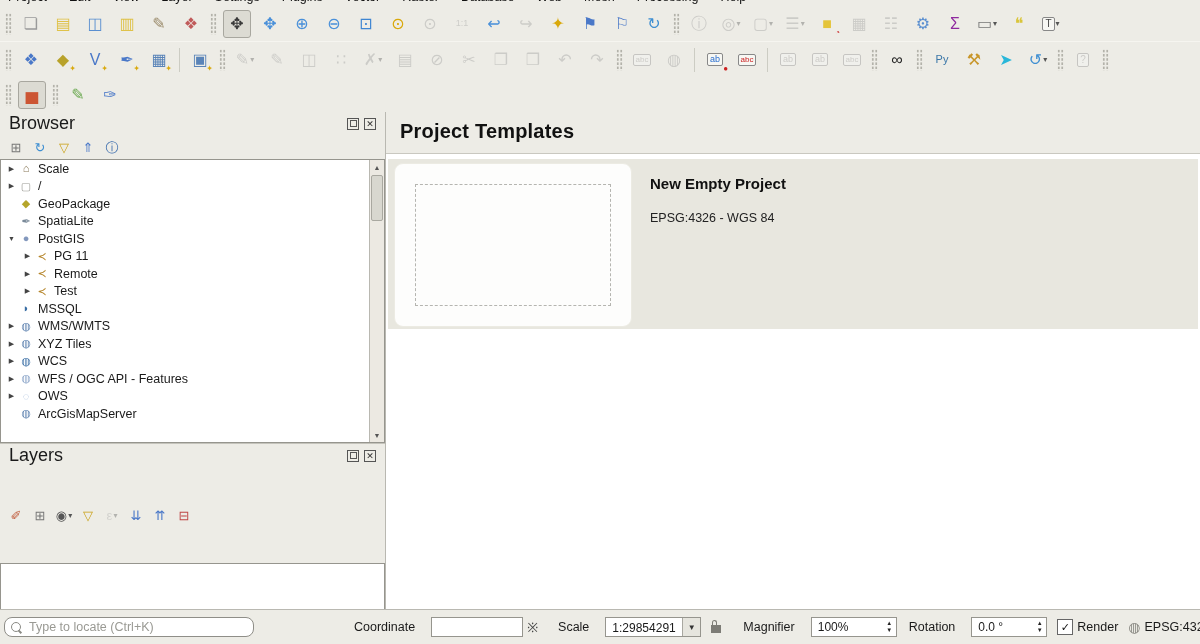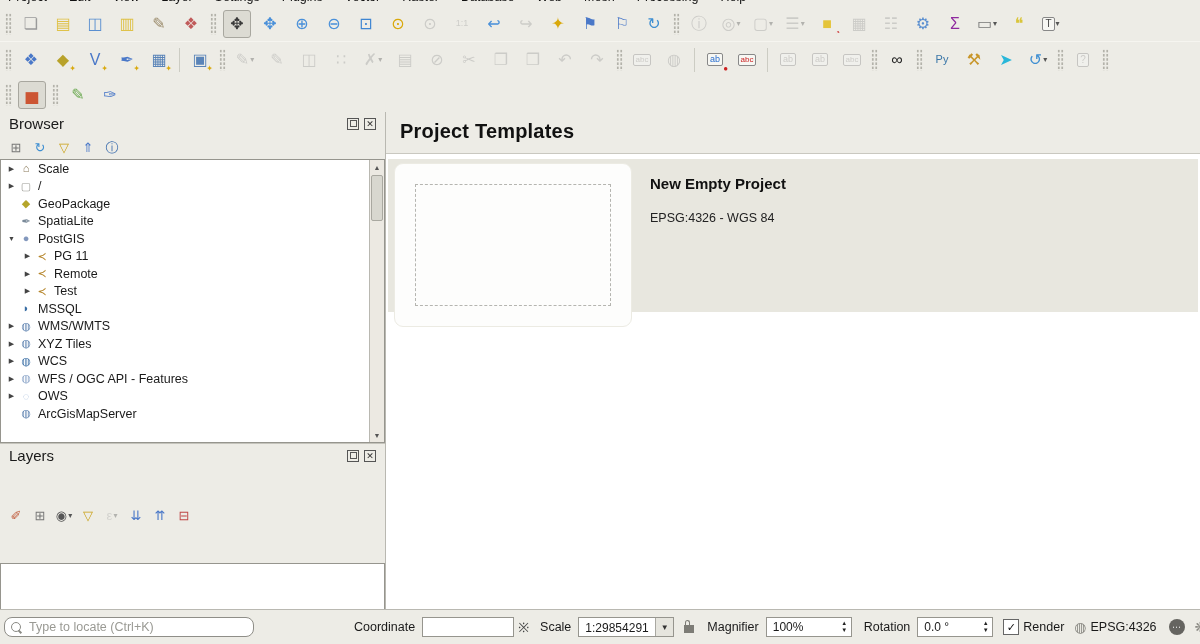--- a/index.html
+++ b/index.html
@@ -24,21 +24,21 @@
   .g.boxed{border:1px solid #888;padding:1px 2px;border-radius:2px;background:#f7f7f3;font-size:10px;}
   .badge{position:absolute;right:0;bottom:0;font-size:8px;line-height:1;}
   .sep{width:1px;height:24px;background:#ccccc3;margin:0 4px;flex:0 0 auto;}
   .grip{width:7px;height:22px;margin:0 3px;flex:0 0 auto;
         background-image:radial-gradient(#b3b2aa 1px,transparent 1.2px);background-size:3.5px 4.2px;}
 
   
   .leftcol{position:absolute;top:112px;left:0;width:385px;bottom:27px;display:flex;
            flex-direction:column;border-right:1px solid #b9b8b1;background:#edece6;}
   .panel-header{display:flex;align-items:center;height:23px;padding:0 9px;font-size:12.5px;}
-  .ptitle{font-size:15px;}
+  .ptitle{font-size:18px;}
   .pbtns{margin-left:auto;display:flex;gap:5px;}
   .pbtn{width:12px;height:12px;border:1px solid #555;display:flex;align-items:center;
         justify-content:center;font-size:9px;color:#333;box-sizing:border-box;background:transparent;}
   .pbtn.float i{width:5px;height:5px;border:1px solid #555;display:block;}
   .panel-toolbar{display:flex;align-items:center;height:24px;padding:0 4px;}
   .panel-toolbar .tbi{width:20px;height:20px;margin:0 2px;}
   .panel-toolbar .g{font-size:13px;}
   .browser-section{height:331px;display:flex;flex-direction:column;}
   .tree{flex:1;background:#fff;border:1px solid #96958e;position:relative;overflow:hidden;}
   .trow{display:flex;align-items:center;height:17.5px;padding-left:4px;white-space:nowrap;}
@@ -53,40 +53,40 @@
   .varrow.down{position:absolute;bottom:0;left:0;right:0;}
   .vthumb{position:absolute;top:15px;left:1px;right:1px;height:44px;background:#d8d7cf;
           border:1px solid #a9a8a0;border-radius:2px;}
   .layers-section{flex:1;display:flex;flex-direction:column;border-top:1px solid #c4c3bb;gap:36px;}
   .layers-body{flex:1;background:#fff;border:1px solid #96958e;border-bottom:none;}
 
   
   .main{position:absolute;left:386px;top:112px;right:0;bottom:27px;background:#fff;}
   .main-head{background:#edece6;padding:8px 14px 10px 14px;border-bottom:1px solid #c9c8c0;}
   .main-head h1{margin:0;font-size:20px;font-weight:bold;color:#111;letter-spacing:.2px;}
-  .tpl-row{display:flex;background:#e8e7df;margin:5px 2px 0 2px;height:153px;}
+  .tpl-row{display:flex;background:#e8e7df;margin:5px 2px 0 2px;height:170px;}
   .tpl-card{width:236px;height:162px;background:#fdfdfc;border:1px solid #ecebe3;border-radius:9px;
             margin:4px 0 0 6px;display:flex;}
   .tpl-thumb{flex:1;margin:20px;border:1px dashed #b5b5b0;}
   .tpl-text{margin-left:18px;padding-top:16px;}
   .tpl-title{font-size:15px;font-weight:bold;color:#111;}
   .tpl-sub{font-size:12.5px;color:#222;margin-top:19px;}
 
   
   .statusbar{position:absolute;left:0;right:0;bottom:0;height:35px;border-top:1px solid #b9b8b1;
              display:flex;align-items:center;padding:0 4px;background:#edece6;box-sizing:border-box;}
   .locator{width:250px;height:20px;border:1px solid #8f8e88;border-radius:8px;background:#fff;
            display:flex;align-items:center;padding:0 6px;box-sizing:border-box;flex:0 0 auto;}
   .locator input{border:none;outline:none;flex:1;font-size:12.5px;background:transparent;color:#333;min-width:0;}
   .locator input::placeholder{color:#9a9a94;}
   .mag{width:8px;height:8px;border:1.5px solid #8a8a84;border-radius:50%;position:relative;
        margin-right:6px;flex:0 0 auto;}
   .mag::after{content:"";position:absolute;width:1.5px;height:4px;background:#8a8a84;
               left:7px;top:7px;transform:rotate(-45deg);}
-  .sblabel{font-size:12.5px;margin:0 7px;white-space:nowrap;}
+  .sblabel{font-size:12.5px;margin:0 16px;white-space:nowrap;}
   .sbinput{height:20px;background:#fff;border:1px solid #96958e;box-sizing:border-box;}
   .combo{display:flex;height:20px;border:1px solid #96958e;background:#fff;box-sizing:border-box;flex:0 0 auto;}
   .combo .val{padding:3px 6px 0 6px;font-size:12px;min-width:64px;}
   .combo .cdd{width:17px;border-left:1px solid #a9a8a1;display:flex;align-items:center;
               justify-content:center;font-size:8px;background:#e6e5de;color:#333;}
   .spin{display:flex;height:20px;border:1px solid #96958e;background:#fff;align-items:center;
         box-sizing:border-box;flex:0 0 auto;}
   .spin .val{padding:0 6px;font-size:12px;flex:1;}
   .spin .arr{width:13px;display:flex;flex-direction:column;align-items:center;justify-content:center;
              font-size:6px;color:#222;line-height:1.1;}

